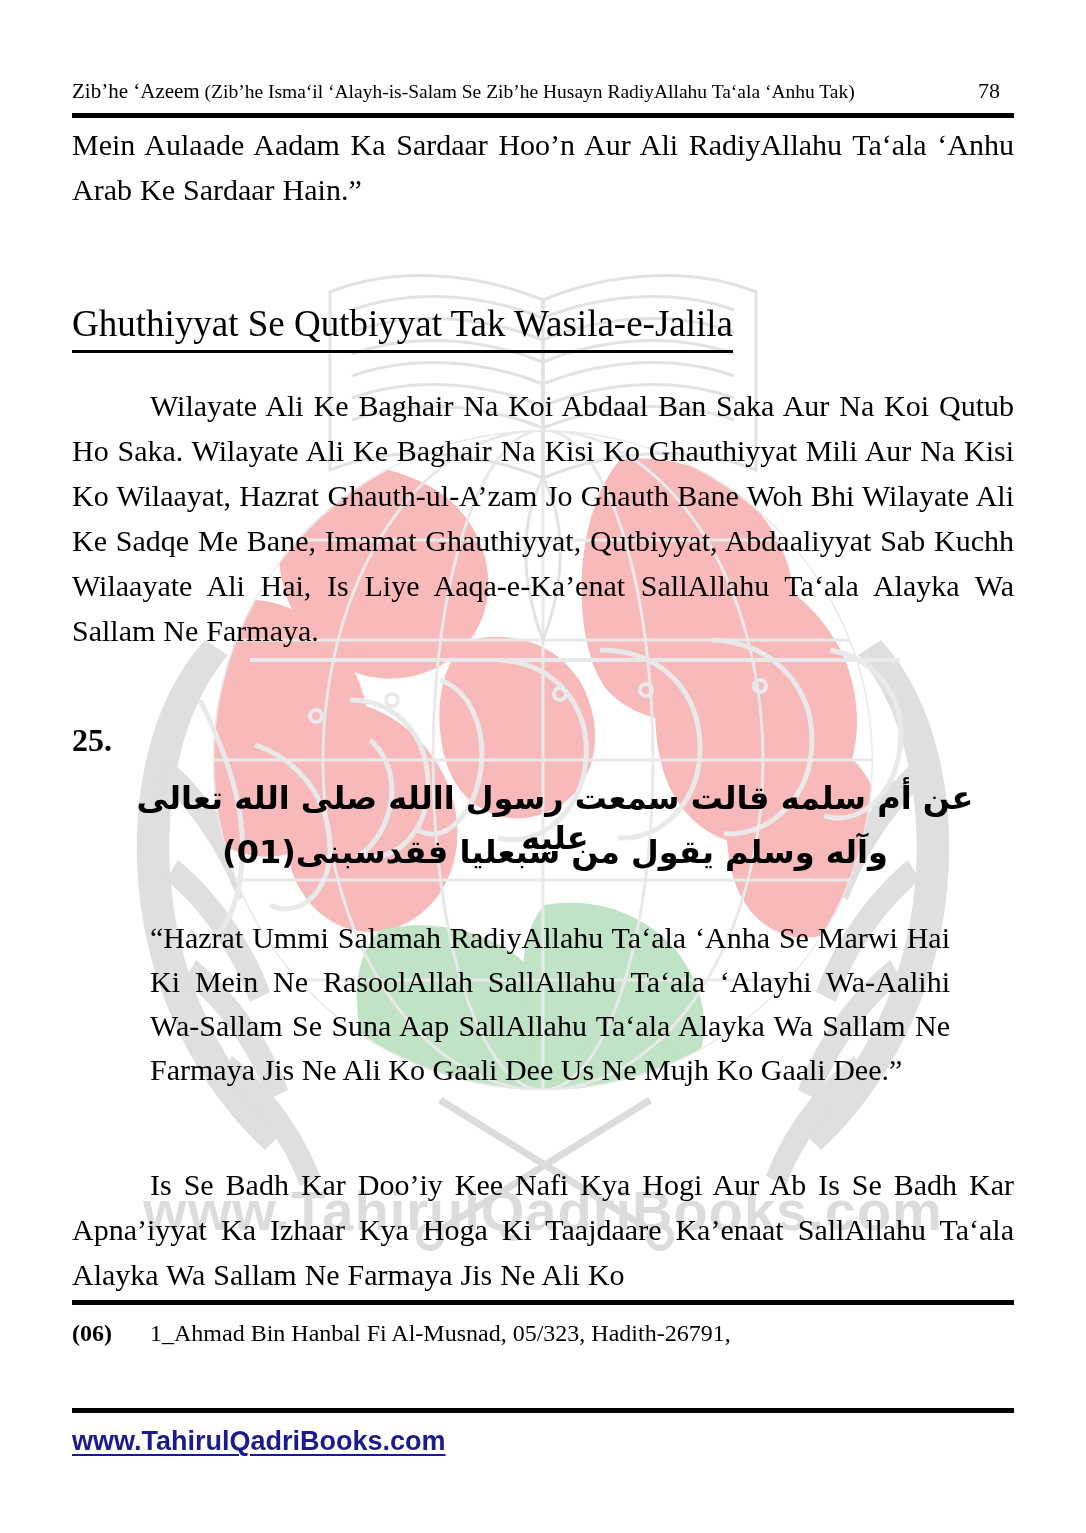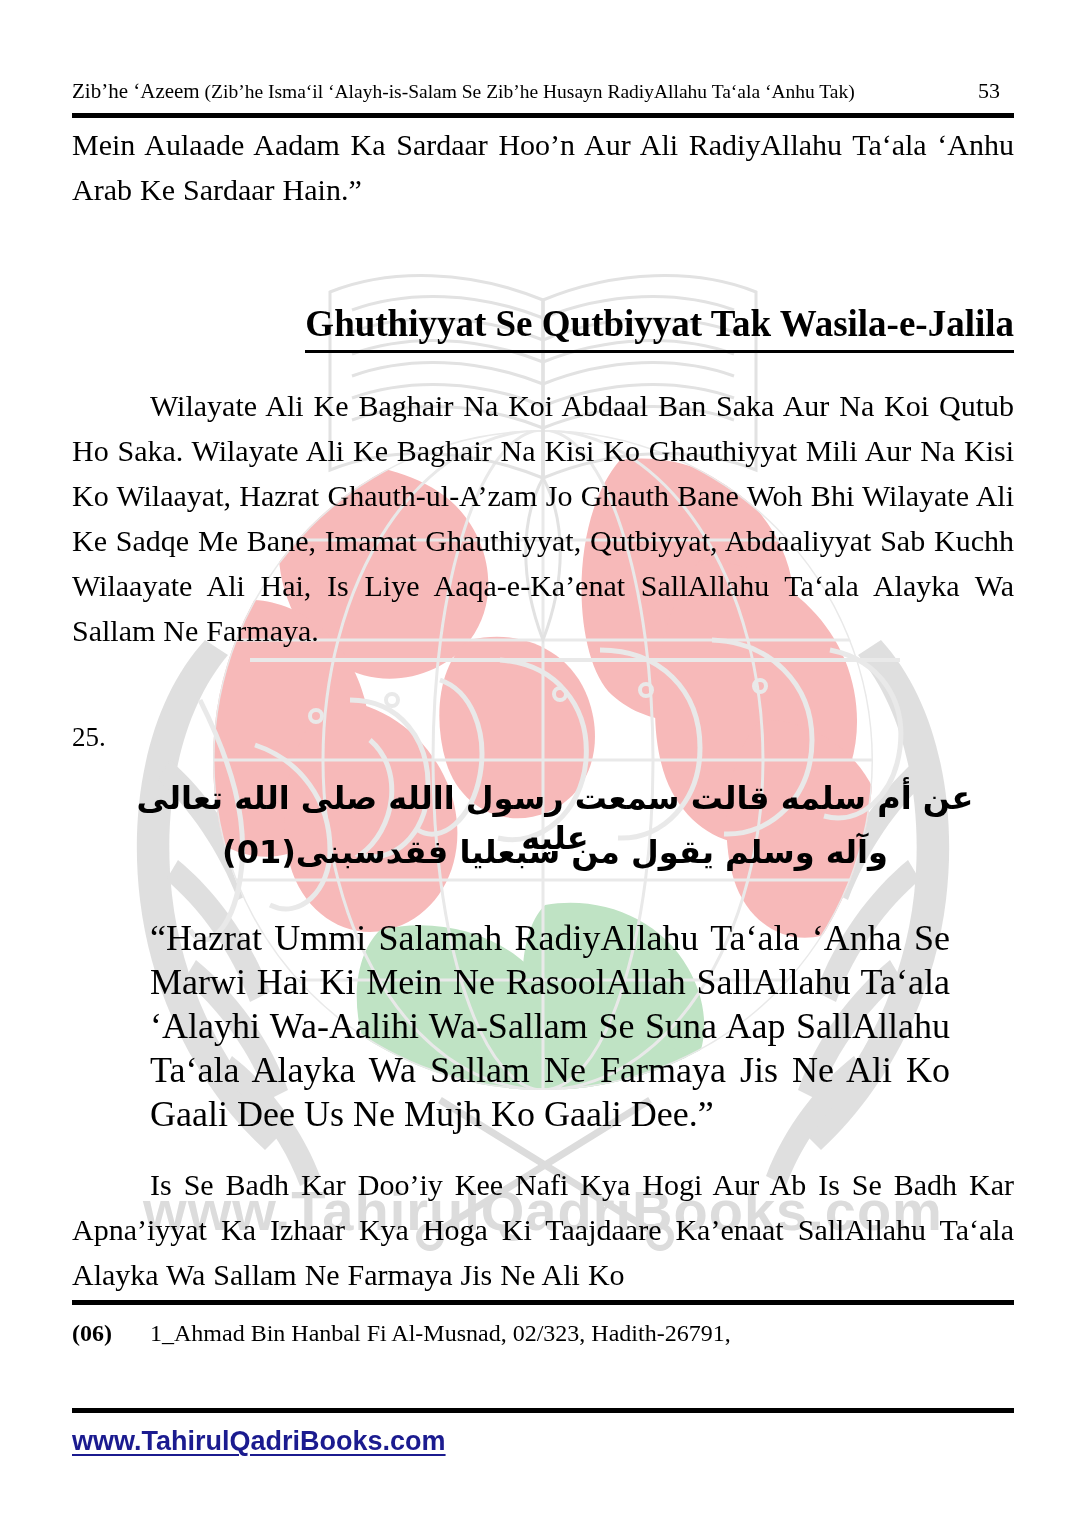--- a/index.html
+++ b/index.html
@@ -90,59 +90,59 @@
     word-spacing: 0.5px;
   }
 
   .indent { display: inline-block; width: 78px; }
 
   #heading {
     position: absolute;
     left: 72px;
     top: 300px;
     width: 942px;
-    text-align: right;
+    text-align: left;
     font-family: "Liberation Serif", serif;
-    font-weight: bold;
+    font-weight: normal;
     font-size: 37px;
     line-height: 48px;
   }
   #heading .htext {
     border-bottom: 3px solid #000;
     padding-bottom: 2px;
     display: inline-block;
   }
 
   #num-25 {
     position: absolute;
     left: 72px;
     top: 722px;
-    font-size: 27px;
-    font-weight: normal;
+    font-size: 32px;
+    font-weight: bold;
   }
 
   .arabic {
     position: absolute;
     left: 110px;
     width: 890px;
     direction: rtl;
     text-align: center;
     font-family: "DejaVu Sans", sans-serif;
     font-weight: bold;
     font-size: 32px;
     line-height: 40px;
   }
 
   .quote {
     position: absolute;
     left: 150px;
     width: 800px;
     text-align: justify;
     text-align-last: left;
-    font-size: 36px;
+    font-size: 30px;
     line-height: 44px;
     font-family: Liberation Serif, serif;
   }
 
   
   #footnote {
     position: absolute;
     left: 72px;
     top: 1310px;
     width: 942px;
@@ -272,21 +272,21 @@
     <div id="wm-url">www.TahirulQadriBooks.com</div>
   </div>
 
   <div id="content">
 
     <div id="runhead">
       <div class="rh-title">
         <span class="rh-main">Zib’he ‘Azeem</span>
         <span>(Zib’he Isma‘il ‘Alayh-is-Salam Se Zib’he Husayn RadiyAllahu Ta‘ala ‘Anhu Tak)</span>
       </div>
-      <div class="rh-page">53</div>
+      <div class="rh-page">78</div>
     </div>
 
     <div class="rule-thick" style="top:113px;"></div>
 
     <div class="para" style="top:122px;">Mein Aulaade Aadam Ka Sardaar Hoo’n Aur Ali RadiyAllahu Ta‘ala ‘Anhu Arab Ke Sardaar Hain.”</div>
 
     <div id="heading">
       <span class="htext">Ghuthiyyat Se Qutbiyyat Tak Wasila-e-Jalila</span>
     </div>
 
@@ -299,21 +299,21 @@
 
     <div class="quote" style="top:916px;">“Hazrat Ummi Salamah RadiyAllahu Ta‘ala ‘Anha Se Marwi Hai Ki Mein Ne RasoolAllah SallAllahu Ta‘ala ‘Alayhi Wa-Aalihi Wa-Sallam Se Suna Aap SallAllahu Ta‘ala Alayka Wa Sallam  Ne Farmaya Jis Ne Ali Ko Gaali Dee Us Ne Mujh Ko Gaali Dee.”</div>
 
     <div class="para" style="top:1162px;"><span class="indent"></span><span>Is Se Badh Kar Doo’iy Kee Nafi Kya Hogi Aur Ab Is Se Badh Kar Apna’iyyat Ka Izhaar Kya Hoga Ki Taajdaare Ka’enaat SallAllahu Ta‘ala Alayka Wa Sallam Ne Farmaya Jis Ne Ali Ko</span></div>
 
     <div class="rule-thick" style="top:1300px;"></div>
 
     <div id="footnote">
       <div class="fn-row">
         <div class="fn-mark">(06)</div>
-        <div class="fn-text">1_Ahmad Bin Hanbal Fi Al-Musnad, 02/323, Hadith-26791,</div>
+        <div class="fn-text">1_Ahmad Bin Hanbal Fi Al-Musnad, 05/323, Hadith-26791,</div>
       </div>
     </div>
 
     <div class="rule-thick" style="top:1408px;"></div>
 
     <a id="footer-link" href="#">www.TahirulQadriBooks.com</a>
 
   </div>
 </div>
 

